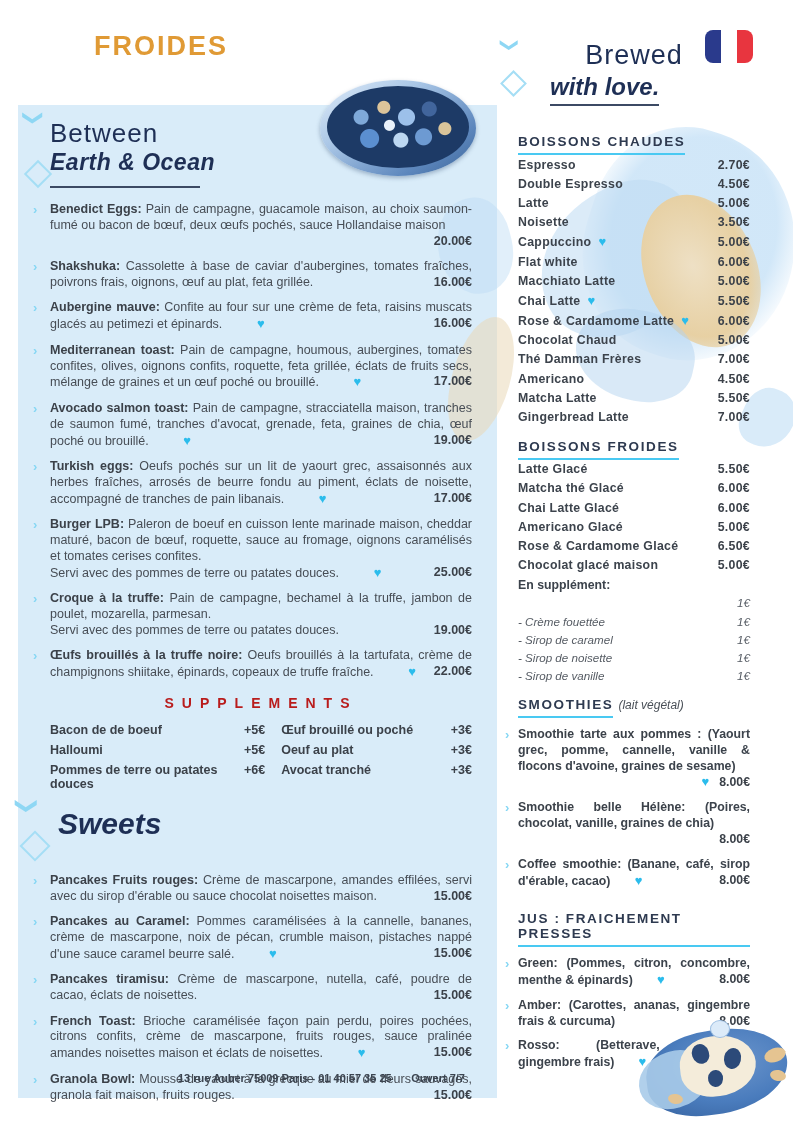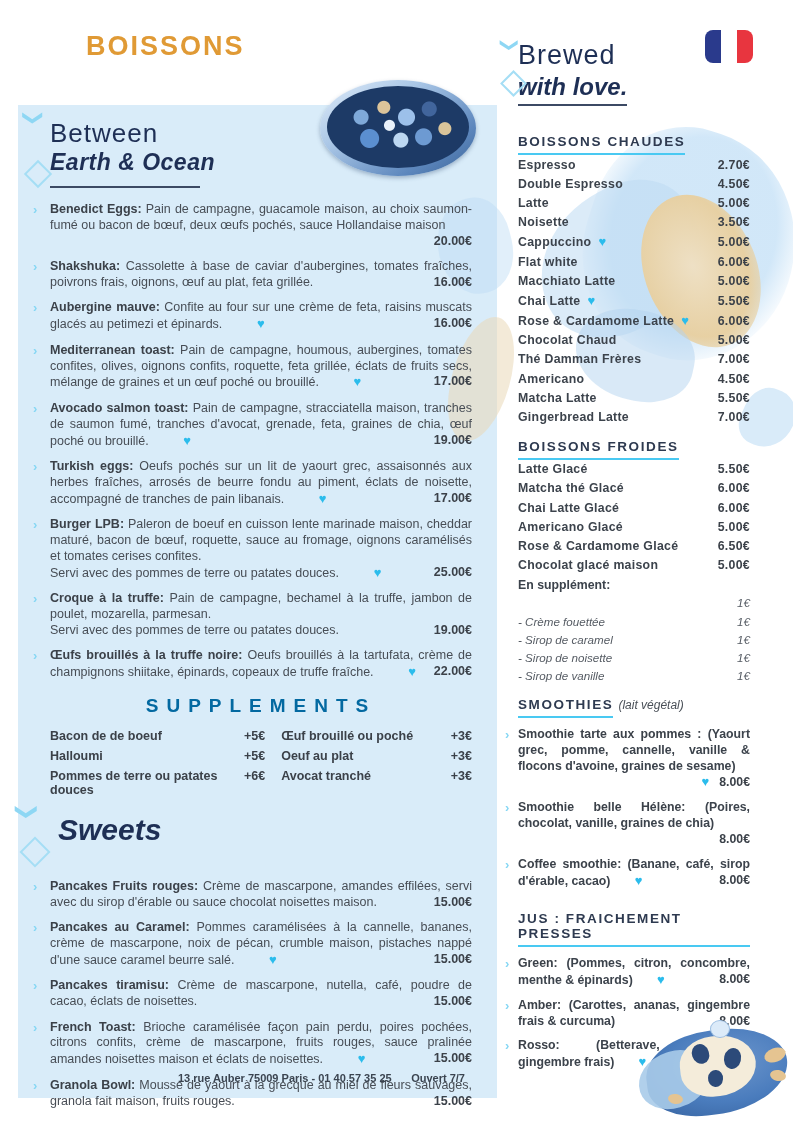--- a/index.html
+++ b/index.html
@@ -60,37 +60,37 @@
   .trule{width:150px;height:2px;background:#3c4a64;margin-top:10px;}
   .diamond{position:absolute;border:2px solid #a5def5;transform:rotate(45deg);}
   .dm1{left:-22px;top:46px;width:16px;height:16px;}
   .item{position:relative;text-align:justify;font-size:12.5px;line-height:1.27;margin-bottom:9.5px;font-weight:500;color:#474d55;}
   .iname{font-weight:800;color:#3b4149;}
   .chev{position:absolute;left:-17px;top:0;color:#86d7f4;font-weight:800;font-size:13px;}
   .price{float:right;font-weight:800;color:#3b4149;margin-left:10px;}
   .heart{color:#2bbcec;font-size:13px;}
   .item .heart{margin-left:2.4em;}
   .supp{margin-top:14px;}
-  .supp-title{text-align:center;font-size:19px;font-weight:700;letter-spacing:8px;color:#0369a1;margin-bottom:12px;}
+  .supp-title{text-align:center;font-size:14px;font-weight:700;letter-spacing:8px;color:#b91c1c;margin-bottom:12px;}
   .supp-grid{display:grid;grid-template-columns:1.06fr .94fr;column-gap:16px;row-gap:6px;font-size:12.5px;font-weight:700;color:#3b4149;}
   .supp-cell{display:flex;justify-content:space-between;}
   .sweets-wrap{position:relative;margin-top:16px;}
   .sweets-title{font-size:30px;font-weight:800;font-style:italic;color:#1e2f55;margin:0 0 32px 8px;}
   .sw-deco1{position:absolute;left:-32px;top:-14px;color:#8ed7f4;font-size:22px;transform:rotate(90deg);}
   .sw-deco2{position:absolute;left:-26px;top:28px;width:18px;height:18px;border:2px solid #a5def5;transform:rotate(45deg);}
   .bestseller{margin:37px 0 0 66px;font-size:12px;font-weight:700;color:#2e3a50;}
   .bestseller .heart{margin:0 8px 0 0;font-size:14px;}
   .footer{position:absolute;left:18px;top:1072px;width:479px;font-size:11px;font-weight:700;color:#3b4450;z-index:2;}
   .addr{position:absolute;left:160px;}
   .open{position:absolute;right:32px;text-align:right;}
   
   .right-col{position:absolute;left:518px;top:40px;width:232px;z-index:1;}
   .headline{position:relative;margin-bottom:16px;}
-  .h1{font-size:27px;color:#1e2f55;font-weight:500;letter-spacing:1px;}
-  .h2{display:inline-block;font-size:24px;color:#1e2f55;font-weight:800;font-style:italic;border-bottom:2px solid #3c4a64;padding-bottom:3px;margin-top:2px;}
+  .h1{font-size:27px;color:#1e2f55;font-weight:500;letter-spacing:1px;text-align:center;}
+  .h2{display:inline-block;font-size:24px;color:#1e2f55;font-weight:800;font-style:italic;border-bottom:2px solid #3c4a64;padding-bottom:3px;margin-top:2px;margin-left:32px;}
   .hd-deco{position:absolute;left:-16px;top:-6px;color:#8ed7f4;font-size:18px;transform:rotate(90deg);}
   .hd-dm{position:absolute;left:-14px;top:34px;width:15px;height:15px;border:2px solid #a5def5;transform:rotate(45deg);}
   .rsec{font-size:13.5px;font-weight:700;letter-spacing:1.6px;color:#2e3a50;display:inline-block;border-bottom:2px solid #49c9f2;padding-bottom:4px;margin:12px 0 0;}
   .rsub{font-size:12px;font-style:italic;font-weight:400;color:#4a5058;letter-spacing:0;margin-left:5px;text-align:center;}
   .rrow{display:flex;align-items:baseline;font-size:12.3px;font-weight:600;color:#3c434c;padding:2.6px 0;letter-spacing:.3px;}
   .rname{white-space:nowrap;}
   .rrow .heart{margin-left:7px;}
   .rspace{flex:1;}
   .rprice{font-weight:800;color:#3b4149;}
   .ensupp-label{font-size:12.3px;font-weight:700;color:#3c434c;padding:3px 0 2px;}
@@ -116,21 +116,21 @@
     <div class="blob sp1"></div>
     <div class="blob sp2"></div>
     <div class="blob sp3"></div>
     <div class="blob sp4"></div>
   </div>
   <div class="bleed-beige"></div>
   <div class="bleed-blue"></div>
   <div class="wing-cold"></div>
 
   <div class="logo">
-    <div class="logo-l1">BOISSONS</div>
+    <div class="logo-l1">FROIDES</div>
   </div>
 
   <div class="bowl">
       <div class="bowl-inner"></div>
     </div>
 
   <div class="flag">
     <div class="f-b"></div>
     <div class="f-w"></div>
     <div class="f-r"></div>

